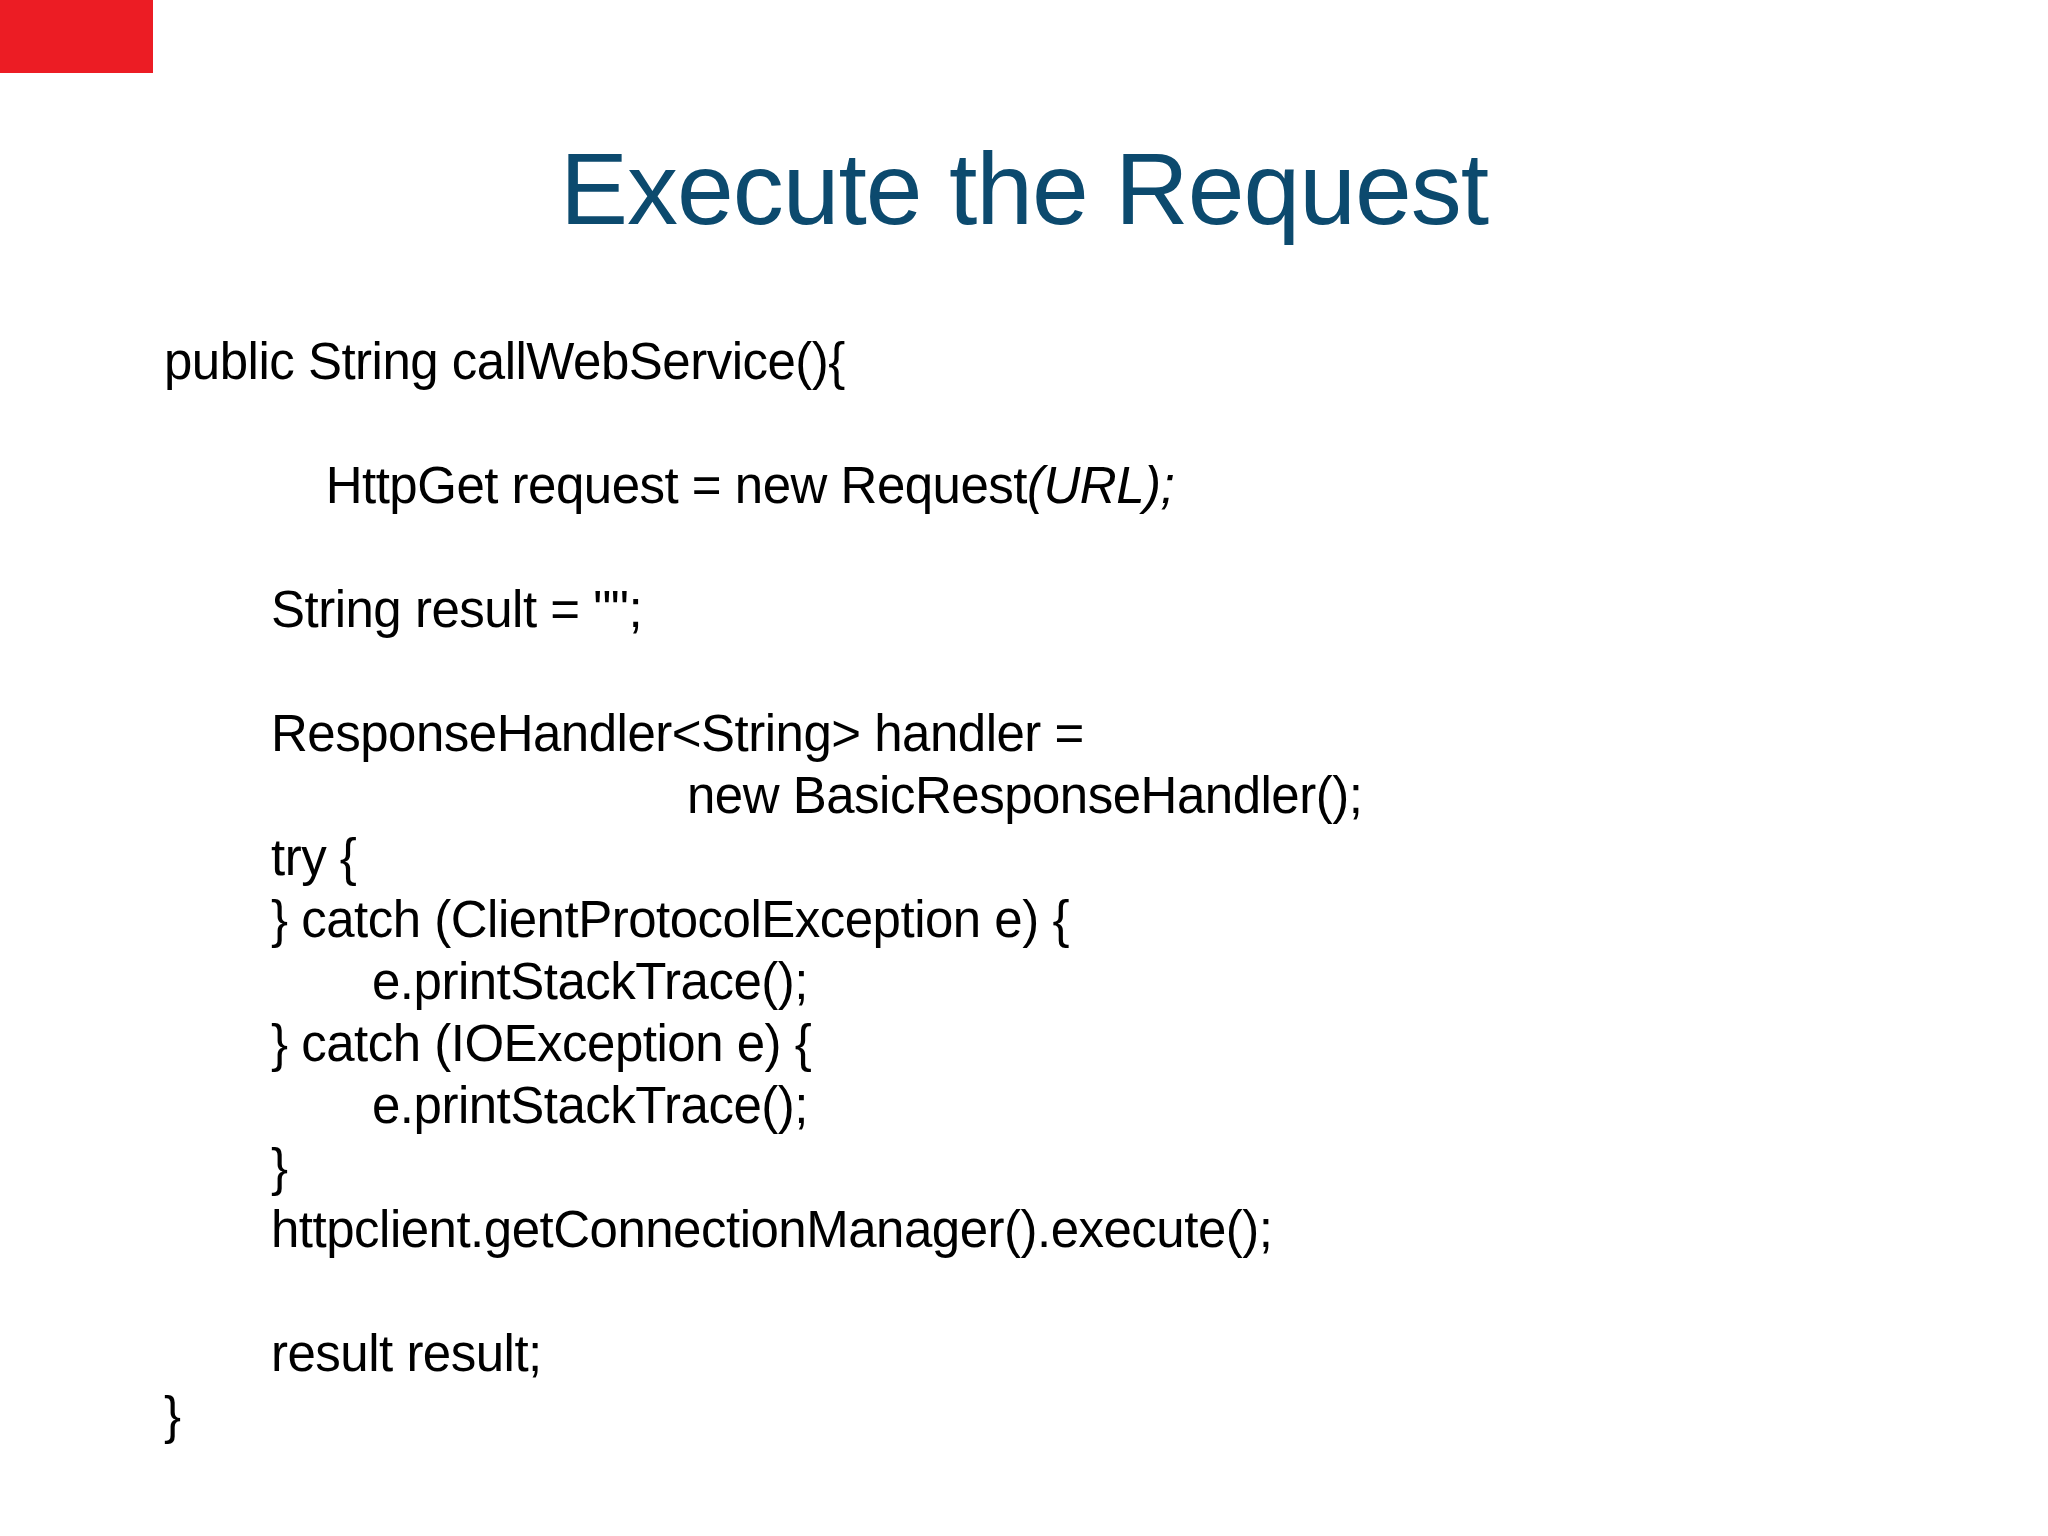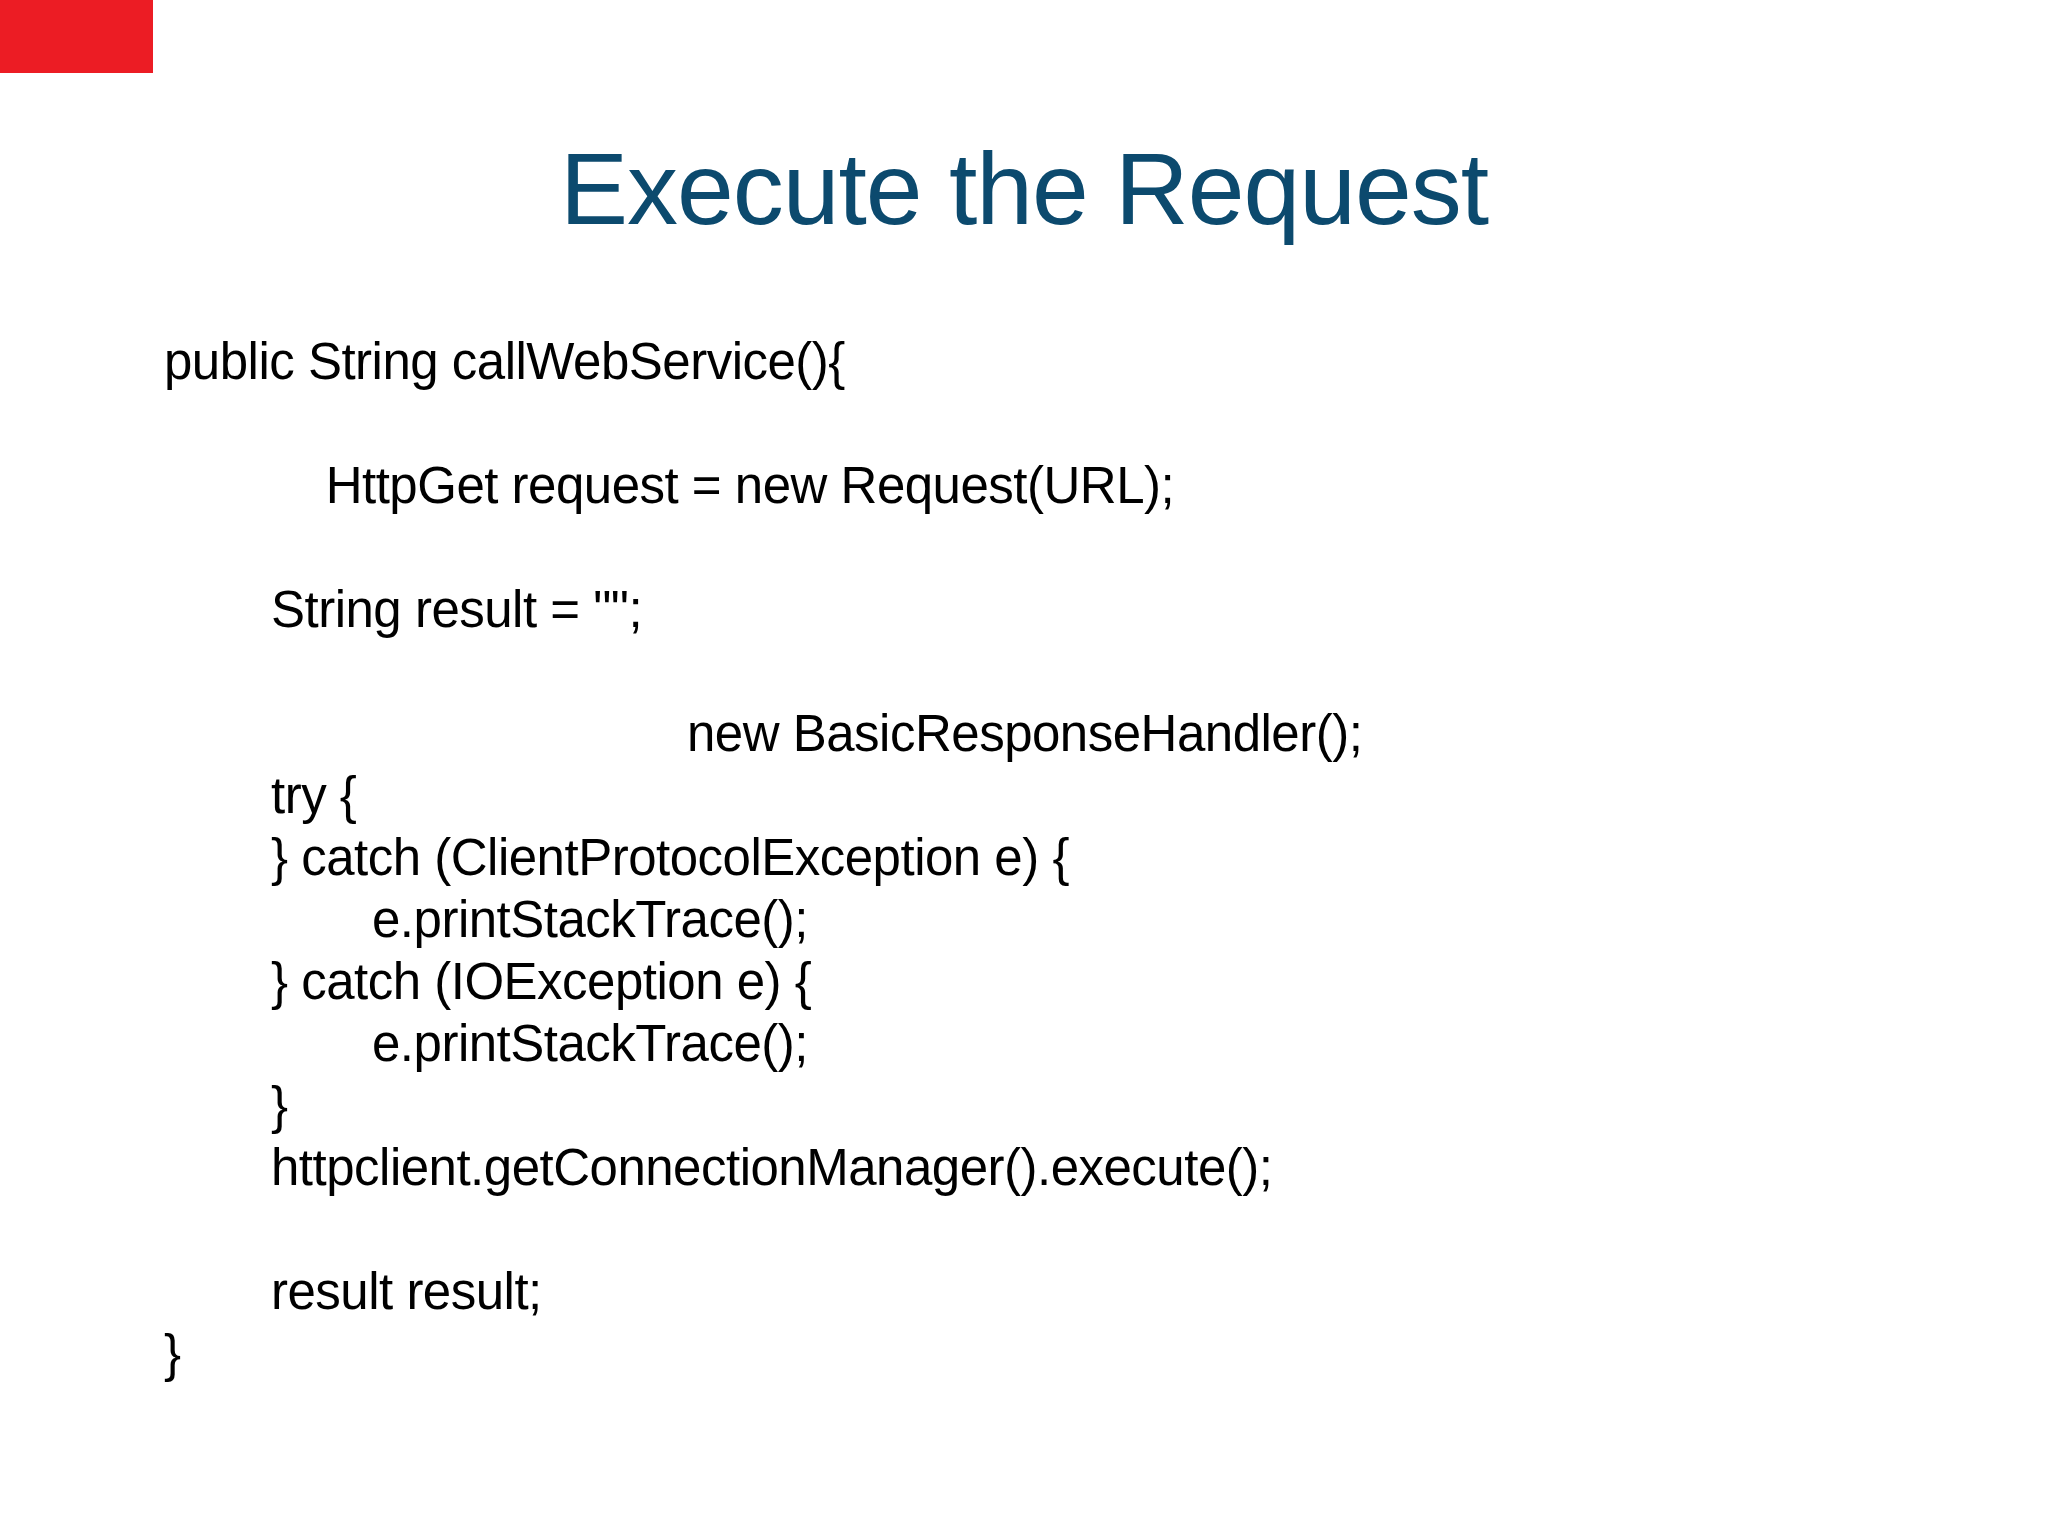--- a/index.html
+++ b/index.html
@@ -46,36 +46,37 @@
     color: #000000;
   }
   .code-line {
     white-space: pre;
     min-height: 62px;
     margin-left: 42px;
   }
   .ind1 { padding-left: 107px; }
   .ind2 { padding-left: 208px; }
   .ind3 { padding-left: 523px; }
-  .italic { }
+  .italic { font-style: italic; }
 </style>
 </head>
 <body>
 
 <div class="corner-block"></div>
 
 <div class="slide-title">Execute the Request</div>
 
 <div class="code-block">
   <div class="code-line">public String callWebService(){</div>
   <div class="code-line ind1">
     <span>HttpGet request = new Request</span><span class="italic">(URL);</span>
   </div>
   <div class="code-line ind1">String result = "";</div>
   <div class="code-line"></div>
+  <div class="code-line ind1">ResponseHandler&lt;String&gt; handler =</div>
   <div class="code-line ind3">new BasicResponseHandler();</div>
   <div class="code-line ind1">try {</div>
   <div class="code-line ind1">} catch (ClientProtocolException e) {</div>
   <div class="code-line ind2">e.printStackTrace();</div>
   <div class="code-line ind1">} catch (IOException e) {</div>
   <div class="code-line ind2">e.printStackTrace();</div>
   <div class="code-line ind1">}</div>
   <div class="code-line ind1">httpclient.getConnectionManager().execute();</div>
   <div class="code-line"></div>
   <div class="code-line ind1">result result;</div>

